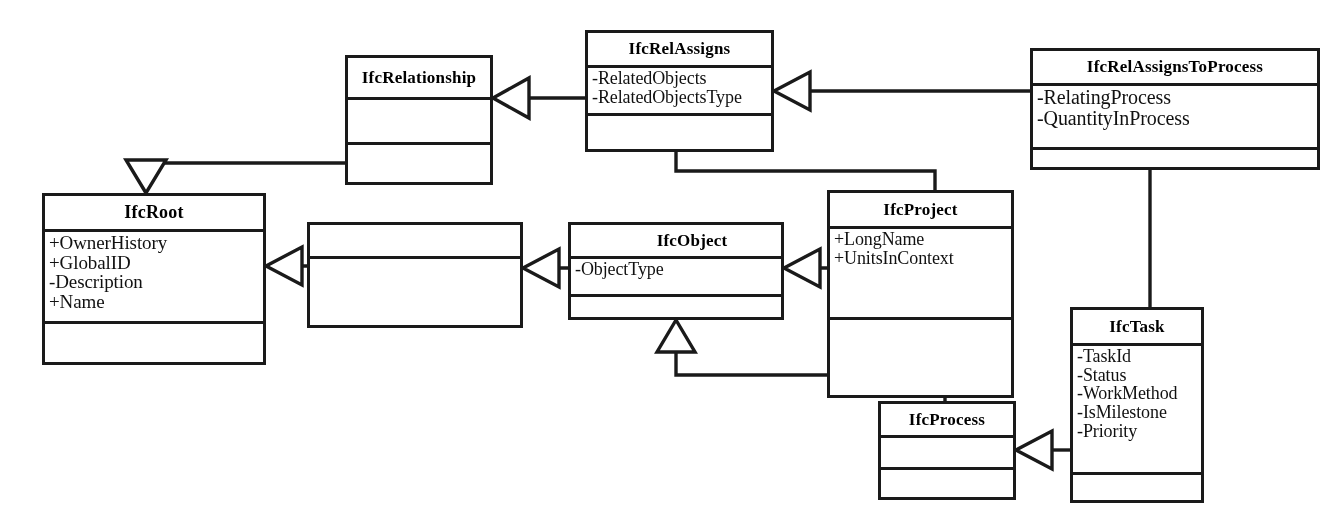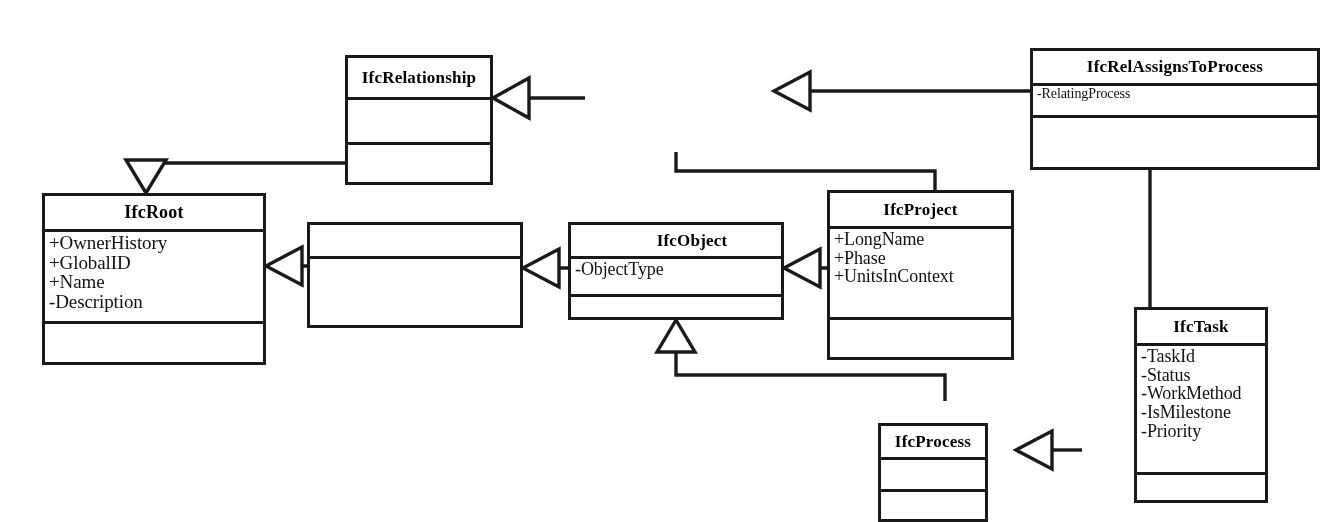--- a/index.html
+++ b/index.html
@@ -55,66 +55,74 @@
       <polygon points="784,268 820,249 820,287"></polygon>
       <polygon points="676,320 657,352 695,352"></polygon>
       <polygon points="1016,450 1052,431 1052,469"></polygon>
     </g>
   </svg>
 <div class="uml-class" style="left: 345px; top: 55px; width: 148px; height: 130px;">
       <div class="uml-name" style="height: 42px; font-size: 17px;">IfcRelationship</div>
       <div class="uml-attrs" style="height: 45px; font-size: 17px;"></div>
       <div class="uml-ops"></div>
     </div>
+    <div class="uml-class" style="left: 585px; top: 30px; width: 189px; height: 122px;">
+      <div class="uml-name" style="height: 35px; font-size: 17px;">IfcRelAssigns</div>
+      <div class="uml-attrs" style="height: 48px; font-size: 18px;">
+        <div class="attr">-RelatedObjects</div>
+        <div class="attr">-RelatedObjectsType</div>
+      </div>
+      <div class="uml-ops"></div>
+    </div>
     <div class="uml-class" style="left: 1030px; top: 48px; width: 290px; height: 122px;">
       <div class="uml-name" style="height: 35px; font-size: 17px;">IfcRelAssignsToProcess</div>
-      <div class="uml-attrs" style="height: 32px; font-size: 14px;">
+      <div class="uml-attrs" style="height: 64px; font-size: 20px;">
         <div class="attr">-RelatingProcess</div>
+        <div class="attr">-QuantityInProcess</div>
       </div>
       <div class="uml-ops"></div>
     </div>
     <div class="uml-class" style="left: 42px; top: 193px; width: 224px; height: 172px; justify-content: center;">
       <div class="uml-name" style="height: 36px; font-size: 18px;">IfcRoot</div>
       <div class="uml-attrs" style="height: 92px; font-size: 19px;">
         <div class="attr">+OwnerHistory</div>
         <div class="attr">+GlobalID</div>
+        <div class="attr">-Description</div>
         <div class="attr">+Name</div>
-        <div class="attr">-Description</div>
       </div>
       <div class="uml-ops"></div>
     </div>
     <div class="uml-class" style="left: 307px; top: 222px; width: 216px; height: 106px;">
       <div class="uml-attrs" style="height: 34px; font-size: 17px;"></div>
       <div class="uml-ops"></div>
     </div>
     <div class="uml-class" style="left: 568px; top: 222px; width: 216px; height: 98px;">
       <div class="uml-name" style="height: 34px; font-size: 17px; padding-left: 32px;">IfcObject</div>
       <div class="uml-attrs" style="height: 38px; font-size: 18px;">
         <div class="attr">-ObjectType</div>
       </div>
       <div class="uml-ops"></div>
     </div>
-    <div class="uml-class" style="left: 827px; top: 190px; width: 187px; height: 170px;">
+    <div class="uml-class" style="left: 827px; top: 190px; width: 187px; height: 208px;">
       <div class="uml-name" style="height: 36px; font-size: 17px;">IfcProject</div>
       <div class="uml-attrs" style="height: 91px; font-size: 18px;">
         <div class="attr">+LongName</div>
-        <div class="attr">+Phase</div>
         <div class="attr">+UnitsInContext</div>
       </div>
       <div class="uml-ops"></div>
     </div>
-    <div class="uml-class" style="left: 1134px; top: 307px; width: 134px; height: 196px;">
+    <div class="uml-class" style="left: 1070px; top: 307px; width: 134px; height: 196px;">
       <div class="uml-name" style="height: 36px; font-size: 17px;">IfcTask</div>
       <div class="uml-attrs" style="height: 129px; font-size: 18px;">
         <div class="attr">-TaskId</div>
         <div class="attr">-Status</div>
         <div class="attr">-WorkMethod</div>
         <div class="attr">-IsMilestone</div>
         <div class="attr">-Priority</div>
       </div>
       <div class="uml-ops"></div>
     </div>
-    <div class="uml-class" style="left: 878px; top: 423px; width: 110px; height: 99px;">
+    <div class="uml-class" style="left: 878px; top: 401px; width: 138px; height: 99px;">
       <div class="uml-name" style="height: 34px; font-size: 17px;">IfcProcess</div>
       <div class="uml-attrs" style="height: 32px; font-size: 17px;"></div>
       <div class="uml-ops"></div>
     </div>
   </div>
 
 </body></html>

